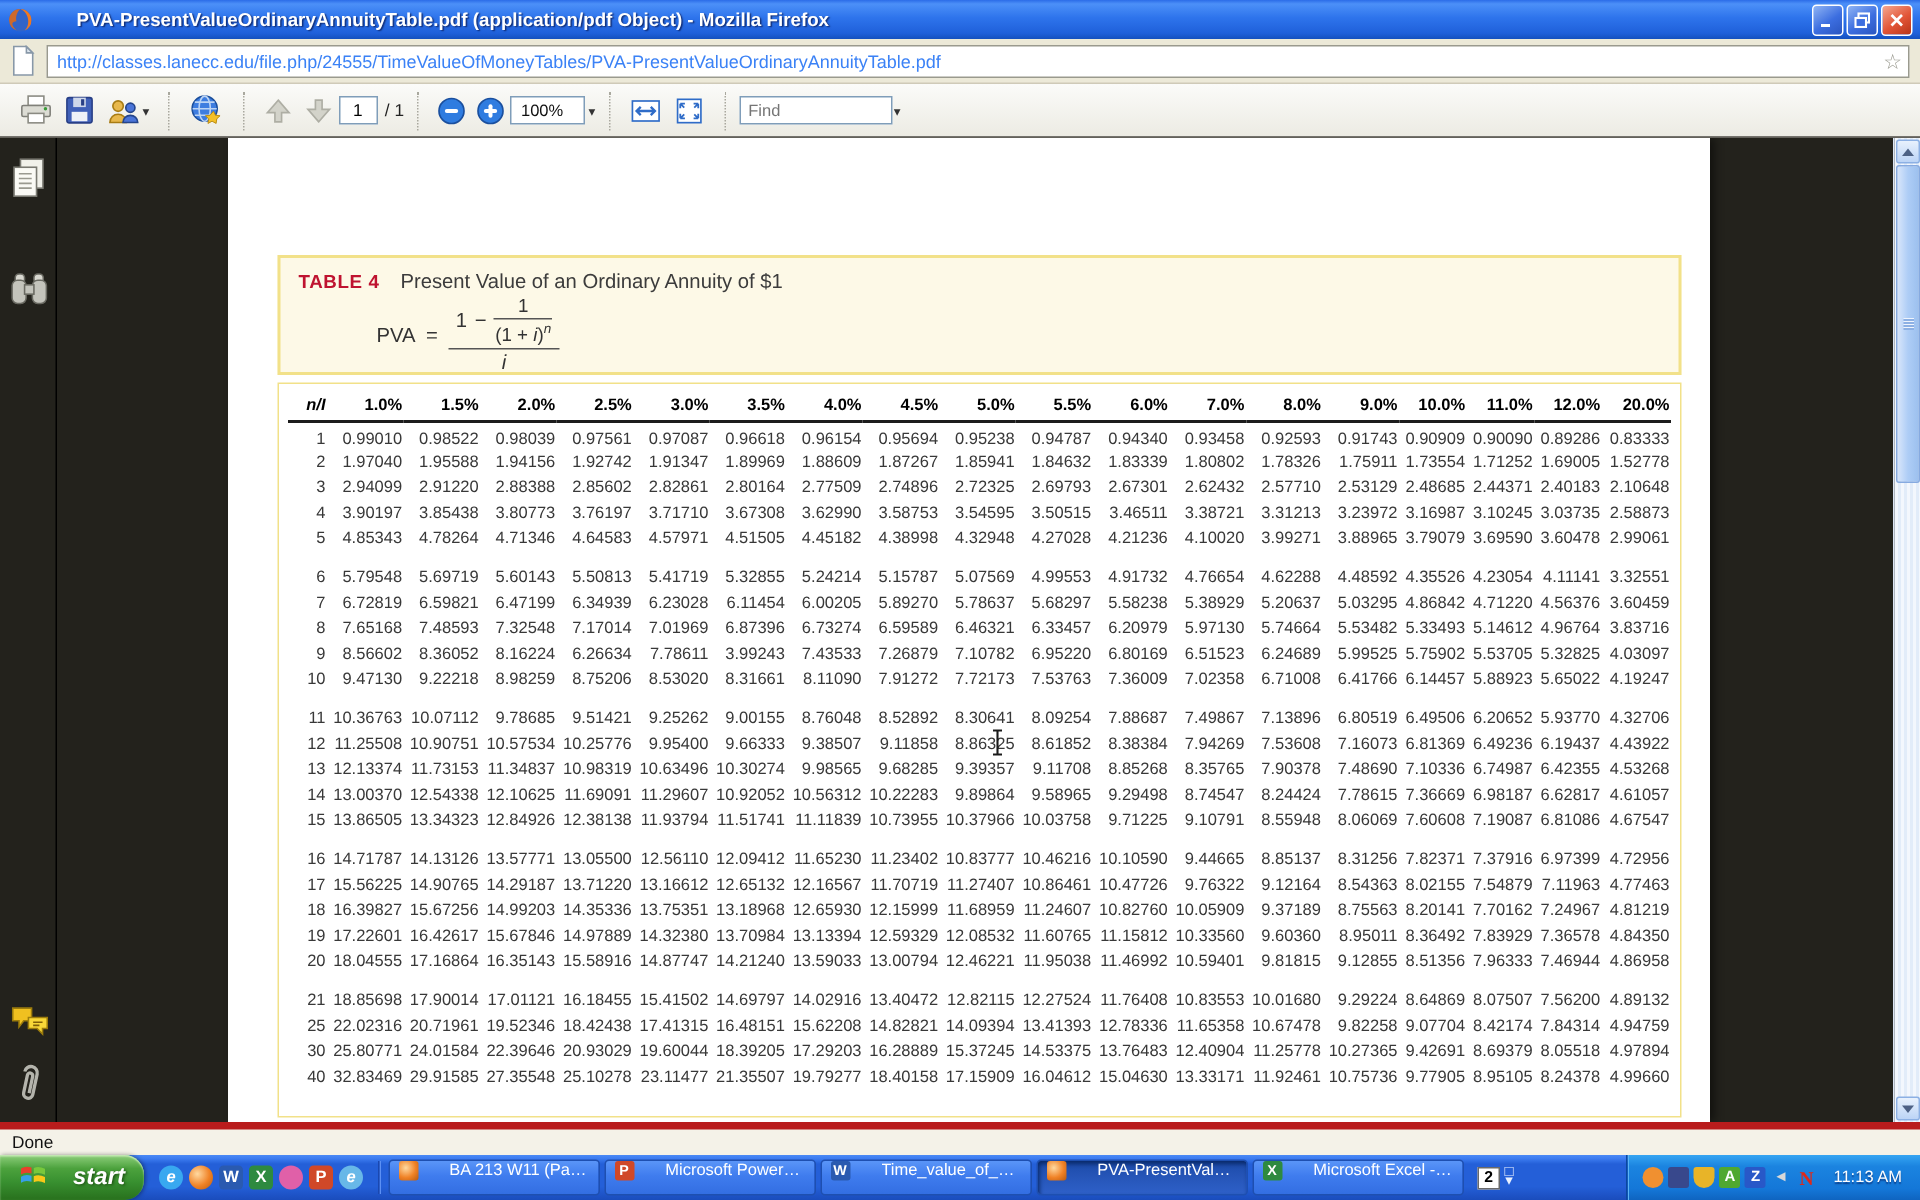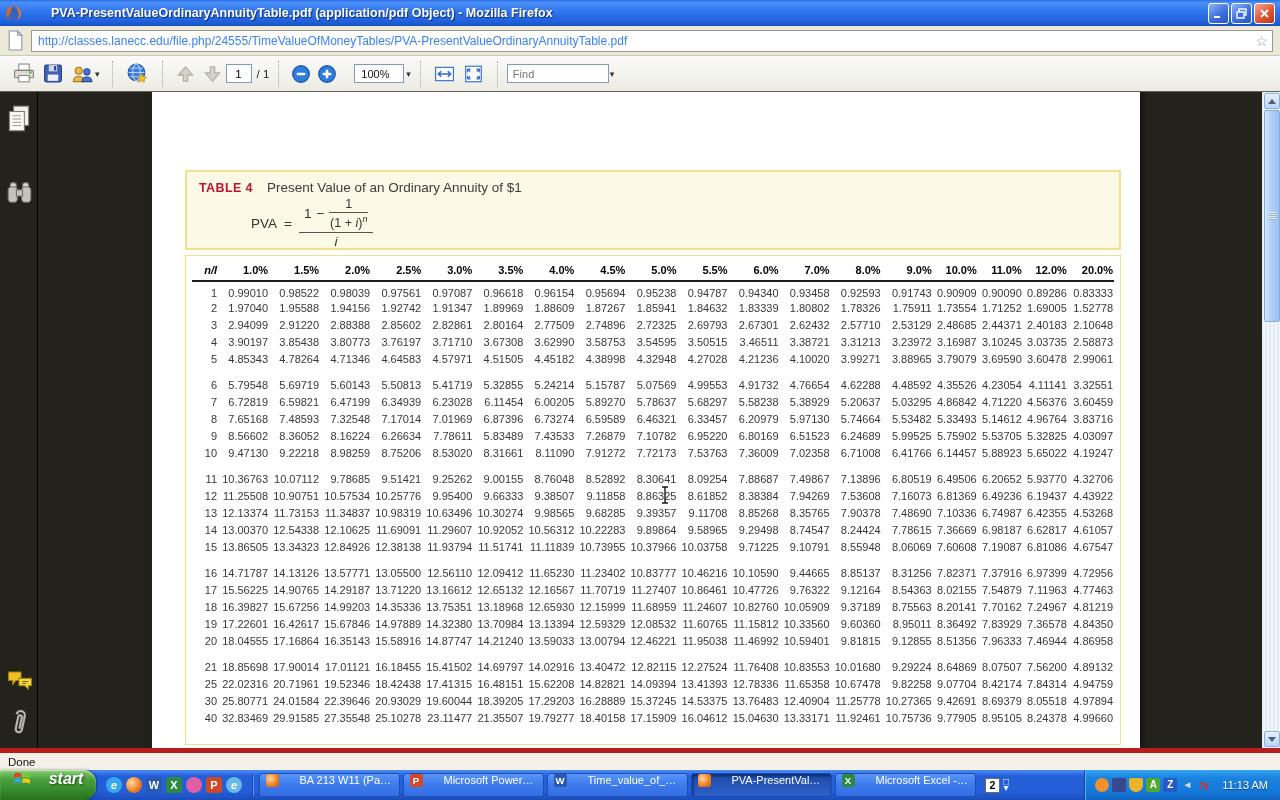--- a/index.html
+++ b/index.html
@@ -29,21 +29,21 @@
   
   .pdftoolbar { position:absolute; top:56px; left:0; width:1280px; height:36px;
     background:linear-gradient(180deg,#fbfbf9,#ecebe3); border-bottom:1px solid #63615a;
     display:flex; align-items:center; padding:0 9px; }
   .tbtn { display:flex; align-items:center; justify-content:center; height:28px; padding:0 3px; }
   .dd { font-size:9px; color:#333; margin-left:1px; }
   .tsep { width:1px; height:26px; border-left:1px dotted #a9a89e; margin:0 9px; }
   .pagebox { width:26px; height:19px; border:1px solid #7f9db9; background:#fff; font-size:11.5px; text-align:center; font-family:"Liberation Sans",sans-serif; }
   .pagetotal { font-size:11.5px; color:#222; margin-left:5px; }
   .zoombox { width:50px; height:19px; border:1px solid #7f9db9; background:#fff; font-size:11px; color:#111;
-    display:flex; align-items:center; padding-left:6px; margin-right:1px;margin-left:14px; }
+    display:flex; align-items:center; padding-left:6px; margin-right:1px; }
   .findbox { width:102px; height:19px; border:1px solid #7f9db9; background:#fff; font-size:11px; color:#999;
     font-family:"Liberation Sans",sans-serif; padding:0 5px; outline:none; }
 
   
   .content { position:absolute; top:92px; left:0; width:1280px; height:656px; background:#23221c; overflow:hidden; }
   .side-strip { position:absolute; left:0; top:0; width:38px; height:656px; background:#23221c; border-right:1px solid #000; }
   .strip-ico { position:absolute; left:6px; }
 
   .page { position:absolute; left:152px; top:0; width:988px; height:656px; background:#fff; box-shadow:3px 0 6px rgba(0,0,0,.5); }
 
@@ -90,21 +90,21 @@
   .statusbar { position:absolute; top:748px; left:0; width:1280px; height:22px; background:#f4f2e8;
     border-top:5px solid #b91c1c; display:flex; align-items:center; padding:0 8px; font-size:11.5px; color:#111; }
 
   
   .taskbar { position:absolute; top:770px; left:0; width:1280px; height:30px;
     background:linear-gradient(180deg,#4b8af6 0%,#3c7cf0 8%,#245fd8 20%,#245fd8 70%,#1a4cbc 100%);
     display:flex; align-items:center; }
   .startbtn { width:96px; height:30px; border-radius:0 13px 13px 0;
     background:linear-gradient(180deg,#8ecf7c 0%,#4ca23d 30%,#389030 60%,#2a741f 95%);
     box-shadow:inset 0 1px 1px #c8eab8, 1px 0 3px rgba(0,0,0,.4);
-    display:flex; justify-content:center; gap:18px;
+    display:flex; align-items:center; justify-content:center; gap:18px;
     color:#fff; font-size:16px; font-weight:bold; font-style:italic; text-shadow:1px 1px 2px #1d4f12; }
   .quicklaunch { display:flex; align-items:center; gap:4px; margin:0 6px 0 10px; }
   .ql-ico { width:16px; height:16px; border-radius:3px; display:flex; align-items:center; justify-content:center;
     color:#fff; font-size:11px; font-weight:bold; line-height:1; }
   .ico-internet-explorer,.ico-internet-explorer-alt { border-radius:50%; font-style:italic; }
   .ico-firefox { border-radius:50%; background:radial-gradient(circle at 35% 35%,#ffd9a0,#f08226 55%,#b85a10) !important; }
   .ico-key { border-radius:50%; }
   .ql-sep { width:1px; height:22px; background:#1a48b0; box-shadow:1px 0 0 #5c90f4; margin:0 4px; }
   .taskbtns { display:flex; align-items:center; }
   .taskbtn { width:141px; height:24px; margin:0 1.5px; border:1px solid #1e4fb0; border-radius:3px;
@@ -530,21 +530,21 @@
                 <td>4.96764</td>
                 <td>3.83716</td>
               </tr>
               <tr>
                 <td class="ncol">9</td>
                 <td>8.56602</td>
                 <td>8.36052</td>
                 <td>8.16224</td>
                 <td>6.26634</td>
                 <td>7.78611</td>
-                <td>5.83489</td>
+                <td>3.99243</td>
                 <td>7.43533</td>
                 <td>7.26879</td>
                 <td>7.10782</td>
                 <td>6.95220</td>
                 <td>6.80169</td>
                 <td>6.51523</td>
                 <td>6.24689</td>
                 <td>5.99525</td>
                 <td>5.75902</td>
                 <td>5.53705</td>

